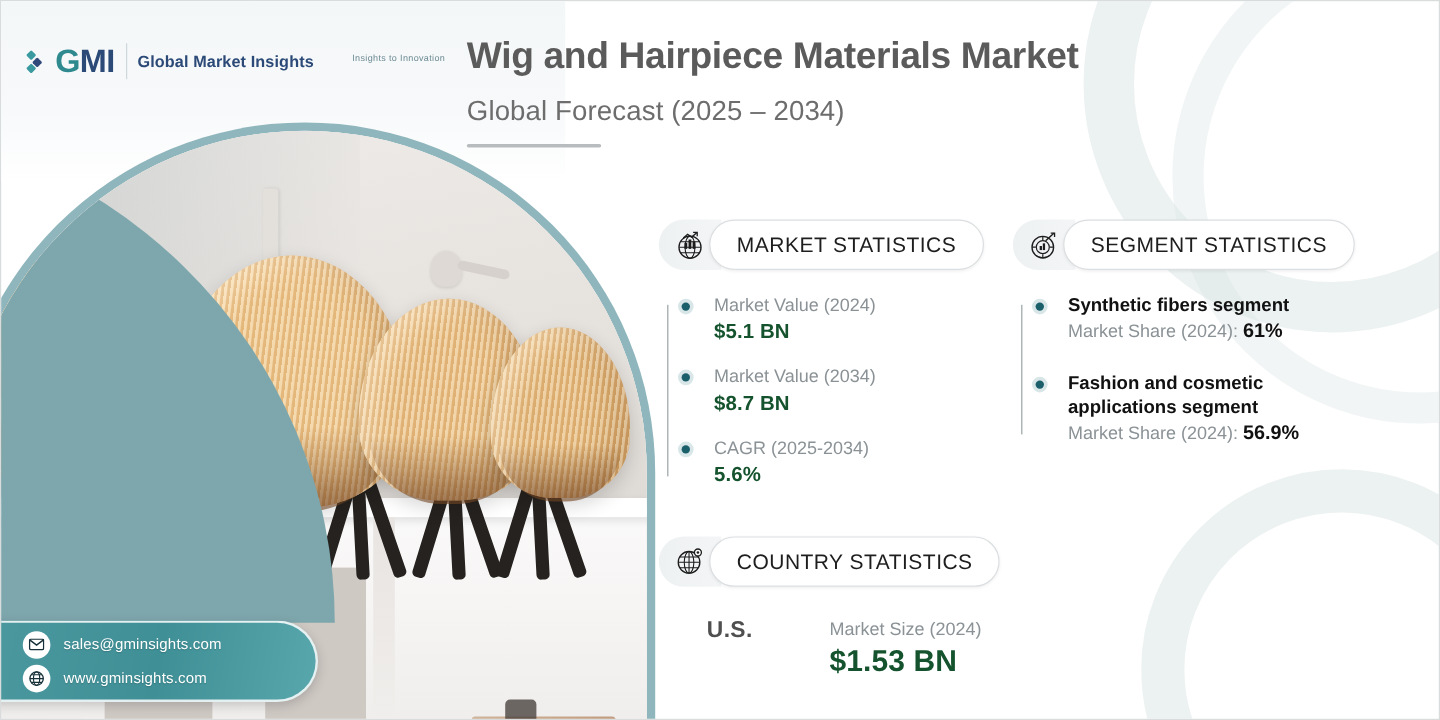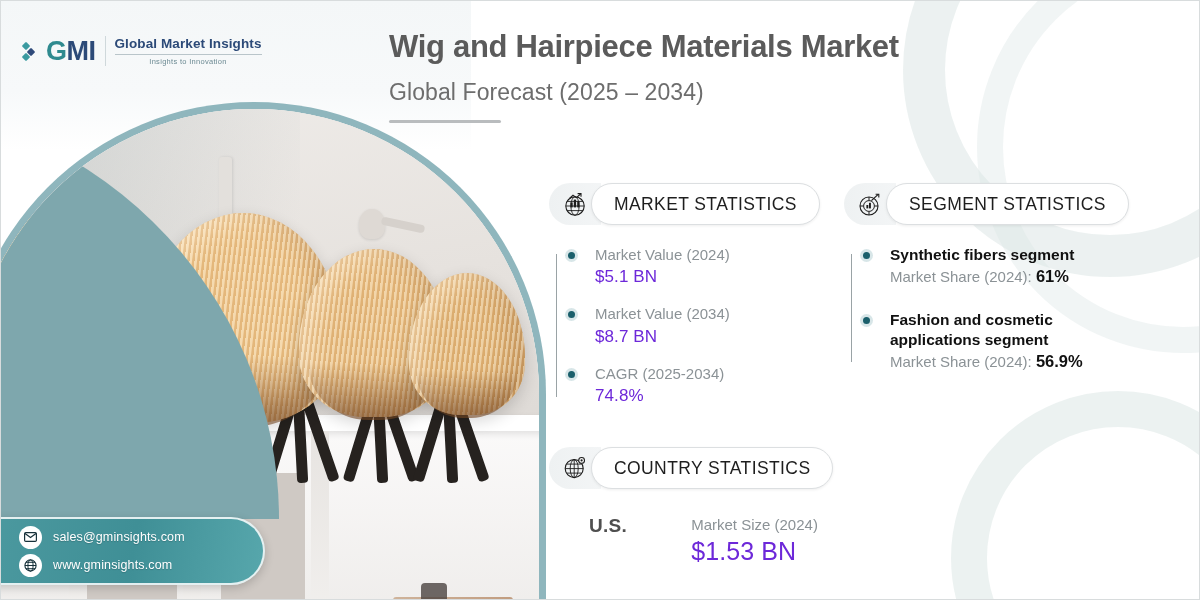--- a/index.html
+++ b/index.html
@@ -186,21 +186,21 @@
   }
   .logo-diamonds i:nth-child(1){left:0;top:3px;background:#3a9aa0;}
   .logo-diamonds i:nth-child(2){left:5px;top:9px;background:#2f4a7a;}
   .logo-diamonds i:nth-child(3){left:0;top:14px;background:#3a9aa0;}
   .logo-gmi{
     font-size:27px;font-weight:bold;letter-spacing:-.5px;
     color:#2f8a8f;line-height:1;
   }
   .logo-gmi span{color:#2c4a78;}
   .logo-sep{width:1px;height:30px;background:#cfd8db;}
-  .logo-txt{display:flex;flex-direction:column;gap:1px;}
+  .logo-txt{display:flex;flex-direction:row;gap:16px;}
   .logo-name{font-size:13.5px;font-weight:bold;color:#2c4a78;letter-spacing:.1px;}
   .logo-rule{height:1px;background:#b9c5ca;margin:2px 0 1px;}
   .logo-tag{font-size:7.5px;color:#6c8a93;text-align:center;letter-spacing:.3px;}
 
   
   .header{position:absolute;left:388px;top:28px;z-index:5;}
   .title{
     font-size:31px;font-weight:bold;color:#5b5b5b;letter-spacing:-.3px;
     line-height:1.18;margin:0;white-space:nowrap;
   }
@@ -241,21 +241,21 @@
   .item{position:relative;margin-bottom:17px;margin-left:16px;}
   .item:last-child{margin-bottom:0;}
   .dot{
     position:absolute;left:-27px;top:7px;width:7px;height:7px;border-radius:50%;
     background:#1b5f6b;box-shadow:0 0 0 3px rgba(143,182,189,.35);
   }
   .item-label{
     font-size:15px;color:#8b9296;line-height:1.35;
   }
   .item-value{
-    font-size:17px;font-weight:normal;color:#6d28d9;margin-top:2px;letter-spacing:.1px;
+    font-size:17px;font-weight:bold;color:#14532d;margin-top:2px;letter-spacing:.1px;
   }
 
   
   .seg-title{font-size:15.5px;font-weight:bold;color:#111111;line-height:1.3;}
   .seg-share{font-size:15px;color:#8b9296;margin-top:2px;}
   .seg-share b{color:#111111;font-size:16.5px;}
 
   
   .country-row{display:flex;align-items:flex-start;gap:64px;margin-top:20px;padding-left:40px;}
   .country-name{font-size:19px;color:#4f4f4f;font-weight:bold;letter-spacing:.3px;}
@@ -419,21 +419,21 @@
         <div class="item-value">$5.1 BN</div>
       </div>
       <div class="item">
         <span class="dot"></span>
         <div class="item-label">Market Value (2034)</div>
         <div class="item-value">$8.7 BN</div>
       </div>
       <div class="item">
         <span class="dot"></span>
         <div class="item-label">CAGR (2025-2034)</div>
-        <div class="item-value">74.8%</div>
+        <div class="item-value">5.6%</div>
       </div>
     </div>
   </div>
 
   <div class="panel" id="panel-segment">
     <div class="panel-head">
       <span class="head-icon">
         <svg width="26" height="26" viewBox="0 0 26 26">
           <circle cx="12" cy="15" r="9" fill="none" stroke="#1d1d1d" stroke-width="1.1"></circle>
           <circle cx="12" cy="15" r="5.4" fill="none" stroke="#1d1d1d" stroke-width="1"></circle>

